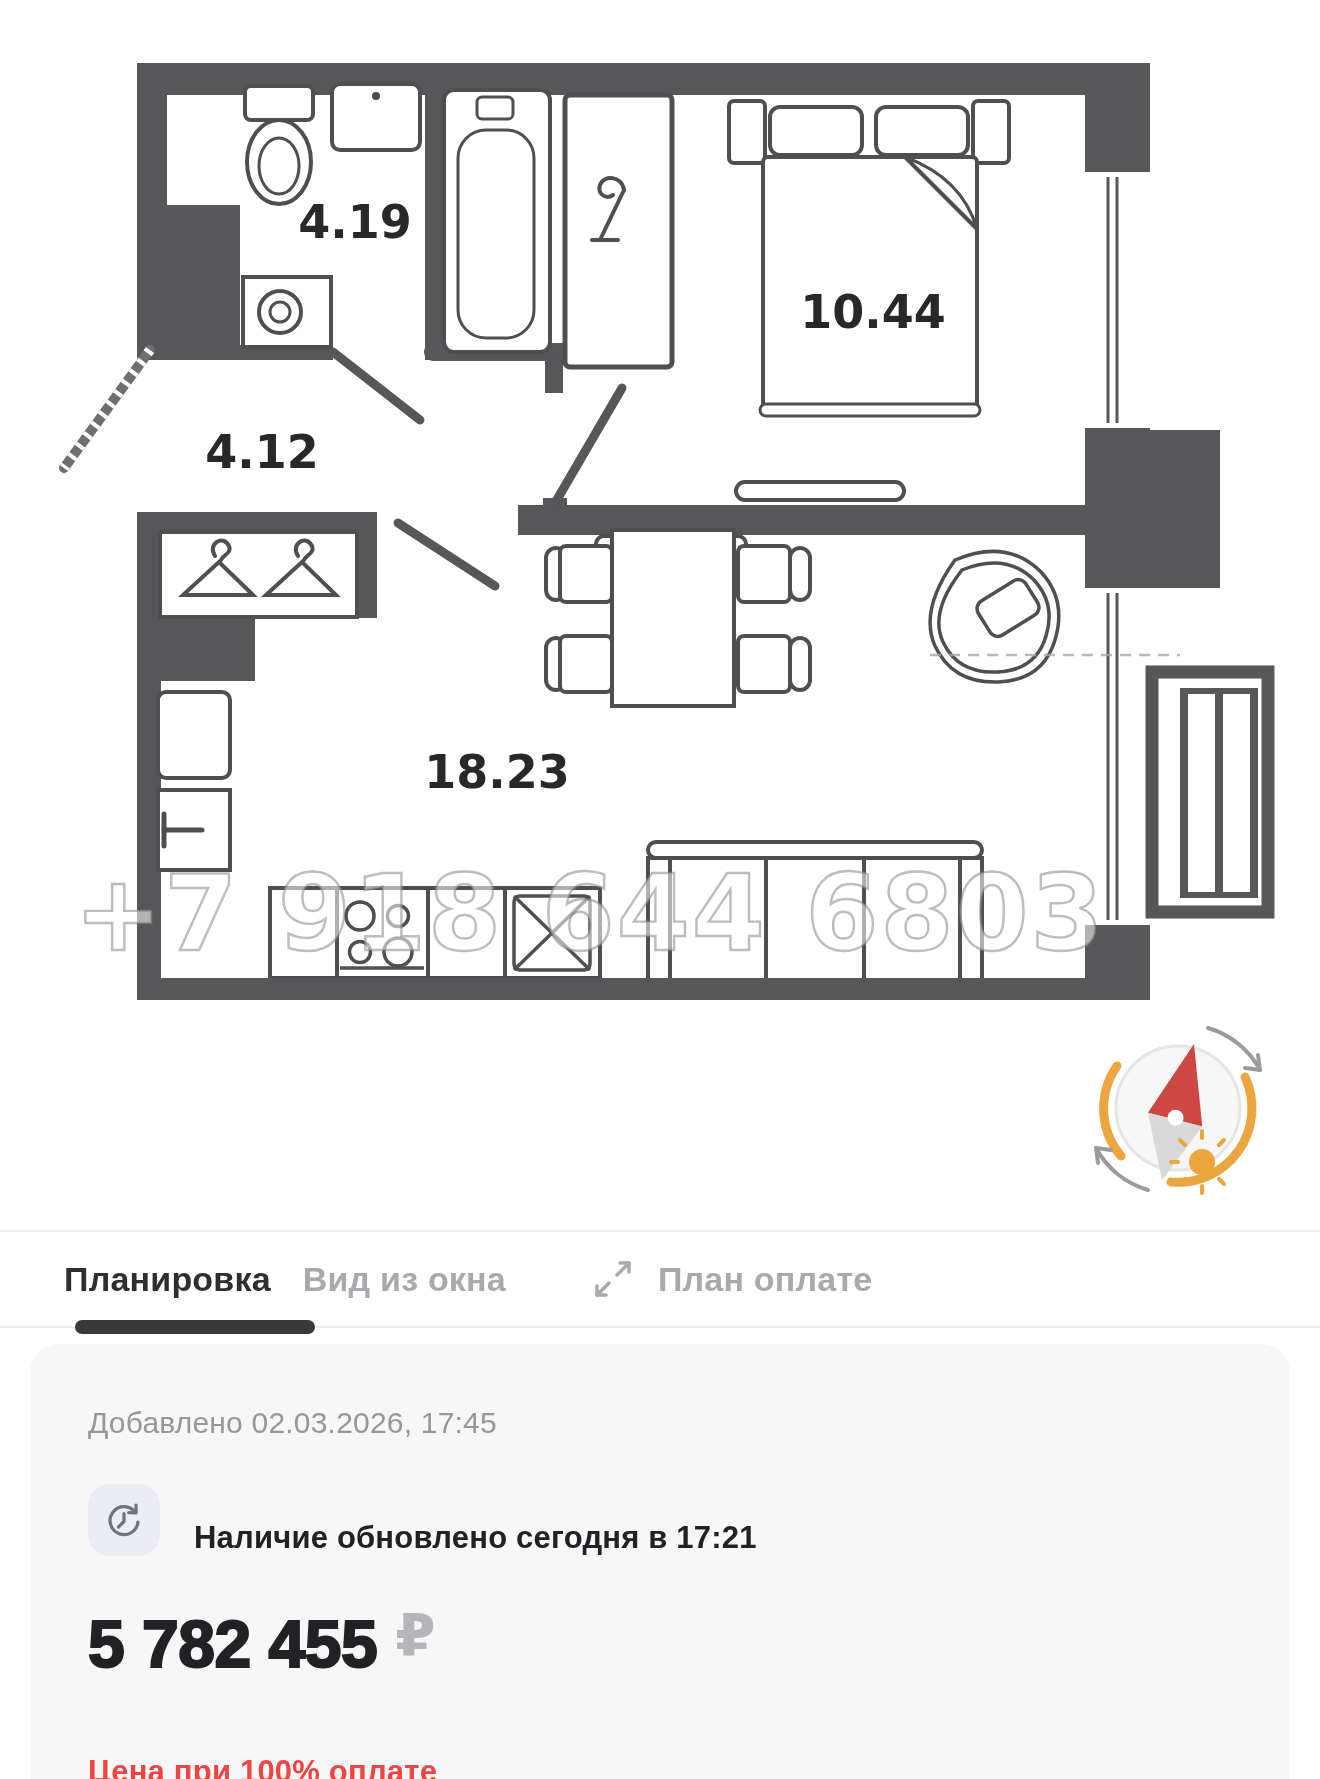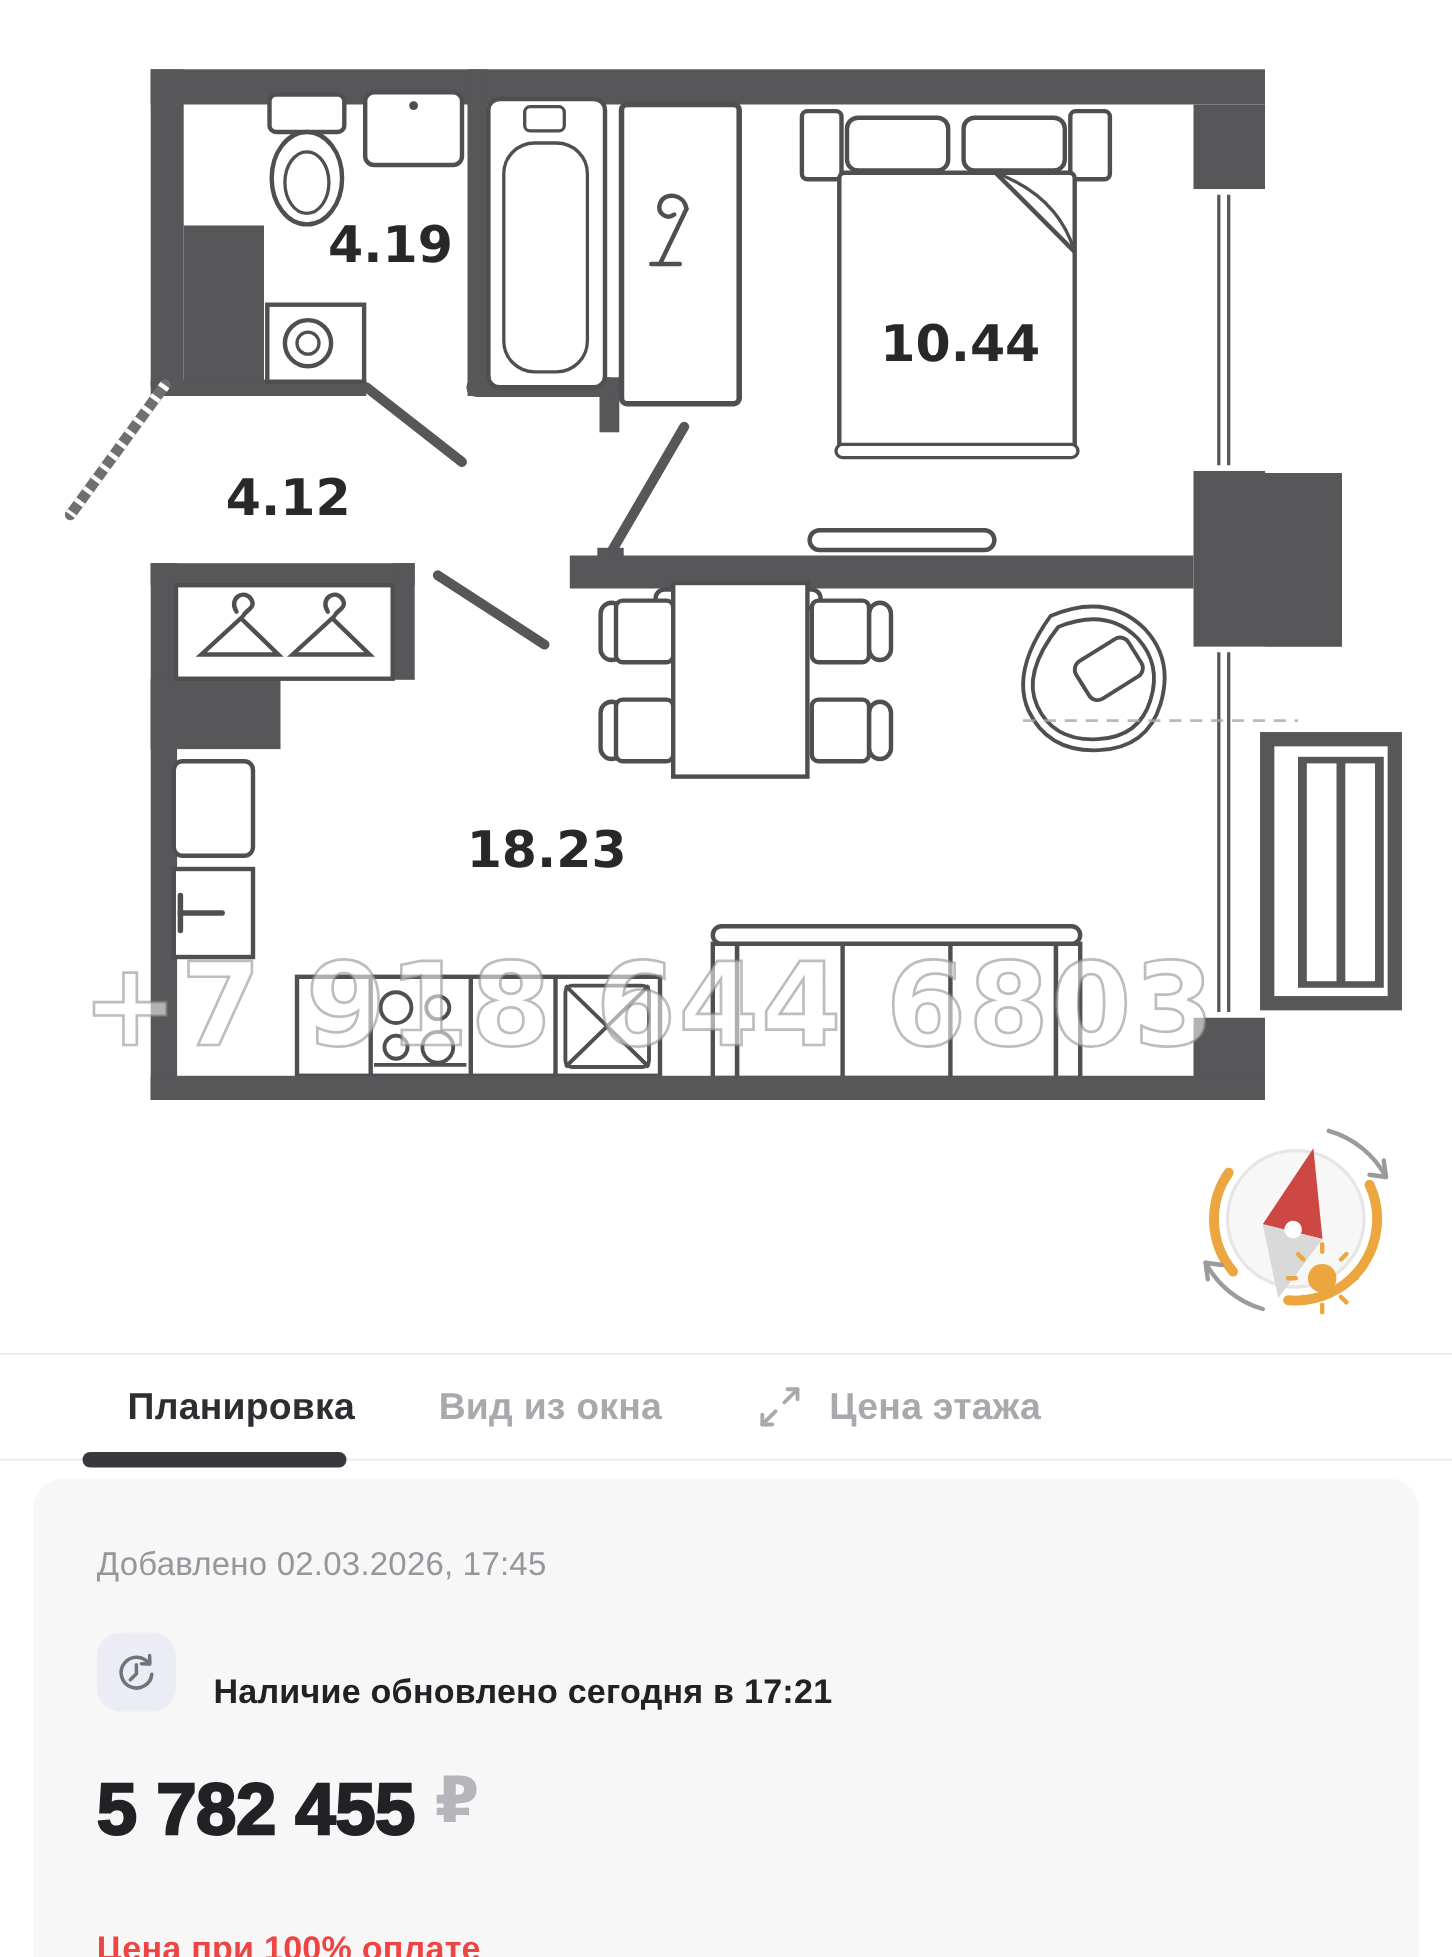--- a/index.html
+++ b/index.html
@@ -1,22 +1,22 @@
 <!DOCTYPE html>
 <html><head>
 <meta charset="utf-8">
 <style>
   html,body{margin:0;padding:0;background:#fff;width:1320px;height:1779px;overflow:hidden;
     font-family:"Liberation Sans","DejaVu Sans",sans-serif;}
   .plan-wrap{width:1320px;height:1230px;position:relative;background:#be185d;}
   .tabs{position:relative;height:98px;border-top:2px solid #f1f1f2;border-bottom:2px solid #ececee;
-    display:flex;align-items:center;padding-left:116px;box-sizing:border-box;text-align:right;}
+    display:flex;align-items:center;padding-left:64px;box-sizing:border-box;text-align:right;}
   .tab{font-size:34px;font-weight:700;color:#a9a9ad;letter-spacing:.2px;cursor:pointer;}
   .tab.active{color:#2e2e32;}
-  .tab.t2{margin-left:76px;}
+  .tab.t2{margin-left:32px;}
   .tab.t3{margin-left:22px;}
   .expand{margin-left:84px;width:46px;height:46px;display:flex;align-items:center;justify-content:center;cursor:pointer;}
   .tab-underline{position:absolute;left:75px;bottom:-8px;width:240px;height:14px;border-radius:8px;background:#39393d;}
   .card{margin:16px 30px 0 30px;height:480px;background:#f7f7f8;border-radius:28px;
     padding:62px 58px 0 58px;box-sizing:border-box;}
   .added{font-size:30px;color:#96969c;font-weight:400;letter-spacing:.2px;}
   .avail-row{margin-top:44px;display:flex;align-items:flex-end;}
   .clock-tile{width:72px;height:72px;border-radius:22px;background:#ececf5;display:flex;align-items:center;justify-content:center;flex:0 0 auto;}
   .avail-text{margin-left:34px;font-size:31px;font-weight:700;color:#222226;letter-spacing:.2px;}
   .price-row{margin-top:50px;display:flex;}
@@ -237,21 +237,21 @@
   <div class="expand">
     <svg width="46" height="46" viewBox="0 0 46 46">
       <g stroke="#a9a9ad" stroke-width="3.5" fill="none" stroke-linecap="round" stroke-linejoin="round">
         <line x1="27" y1="19" x2="39" y2="7"></line>
         <polyline points="30,7 39,7 39,16"></polyline>
         <line x1="19" y1="27" x2="7" y2="39"></line>
         <polyline points="7,30 7,39 16,39"></polyline>
       </g>
     </svg>
   </div>
-  <div class="tab t3">Цена этажа</div>
+  <div class="tab t3">План оплате</div>
   <div class="tab-underline"></div>
 </div>
 
 <div class="card">
   <div class="added">Добавлено 02.03.2026, 17:45</div>
   <div class="avail-row">
     <div class="clock-tile">
       <svg width="44" height="44" viewBox="0 0 44 44">
         <g stroke="#72727e" stroke-width="3.2" fill="none" stroke-linecap="round" stroke-linejoin="round">
           <path d="M33.5,14.5 A14,14 0 1 0 36,24"></path>

